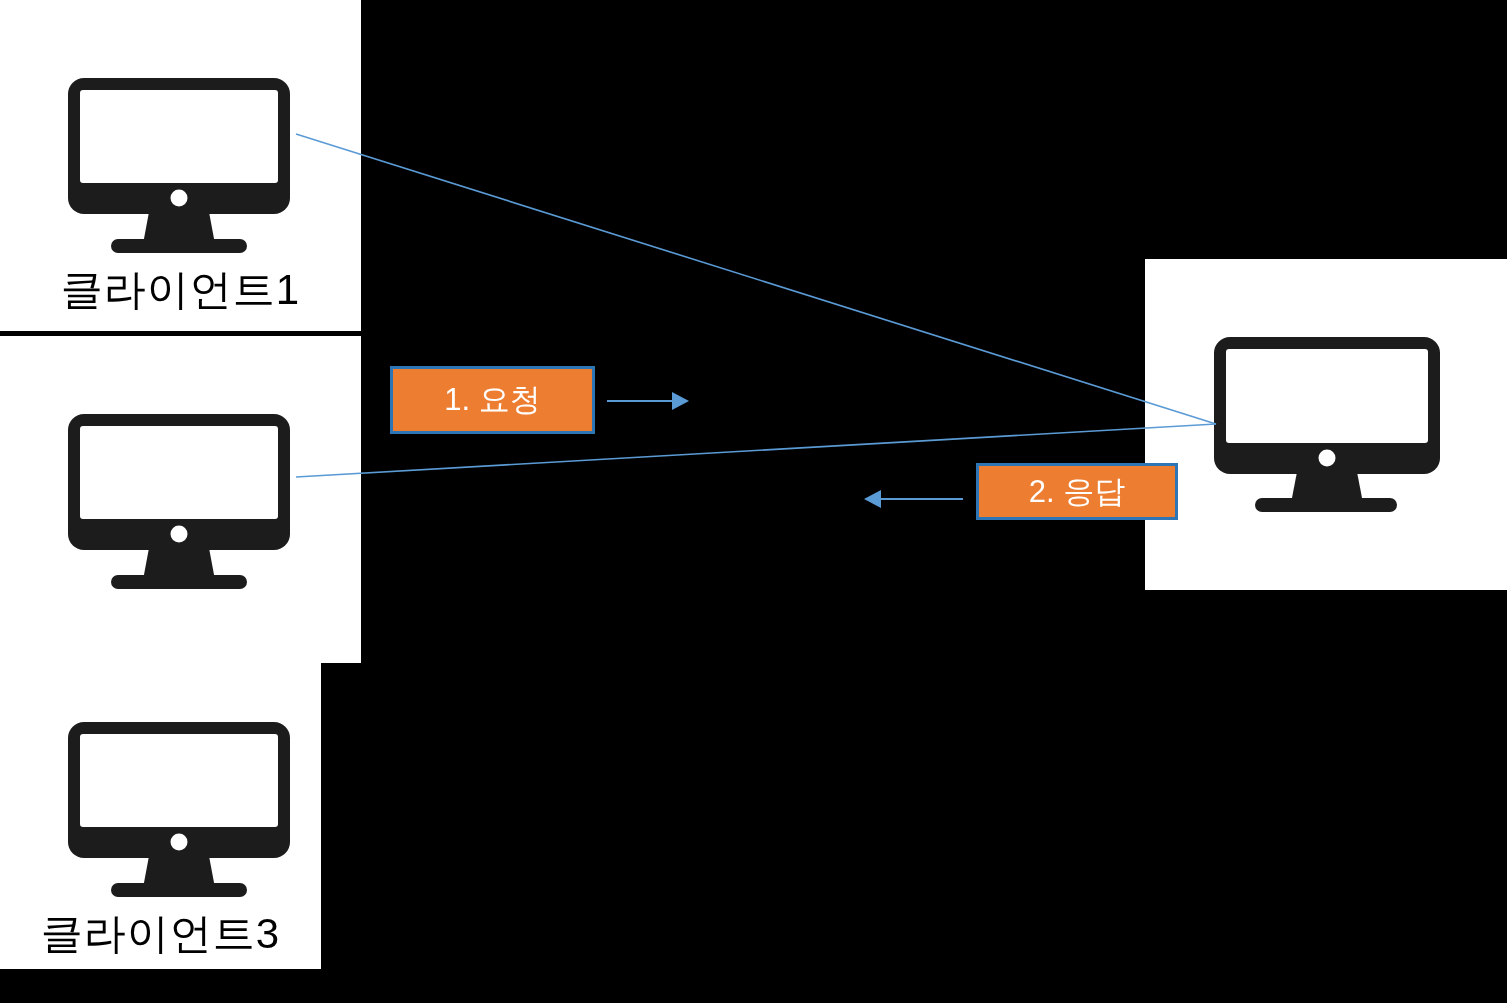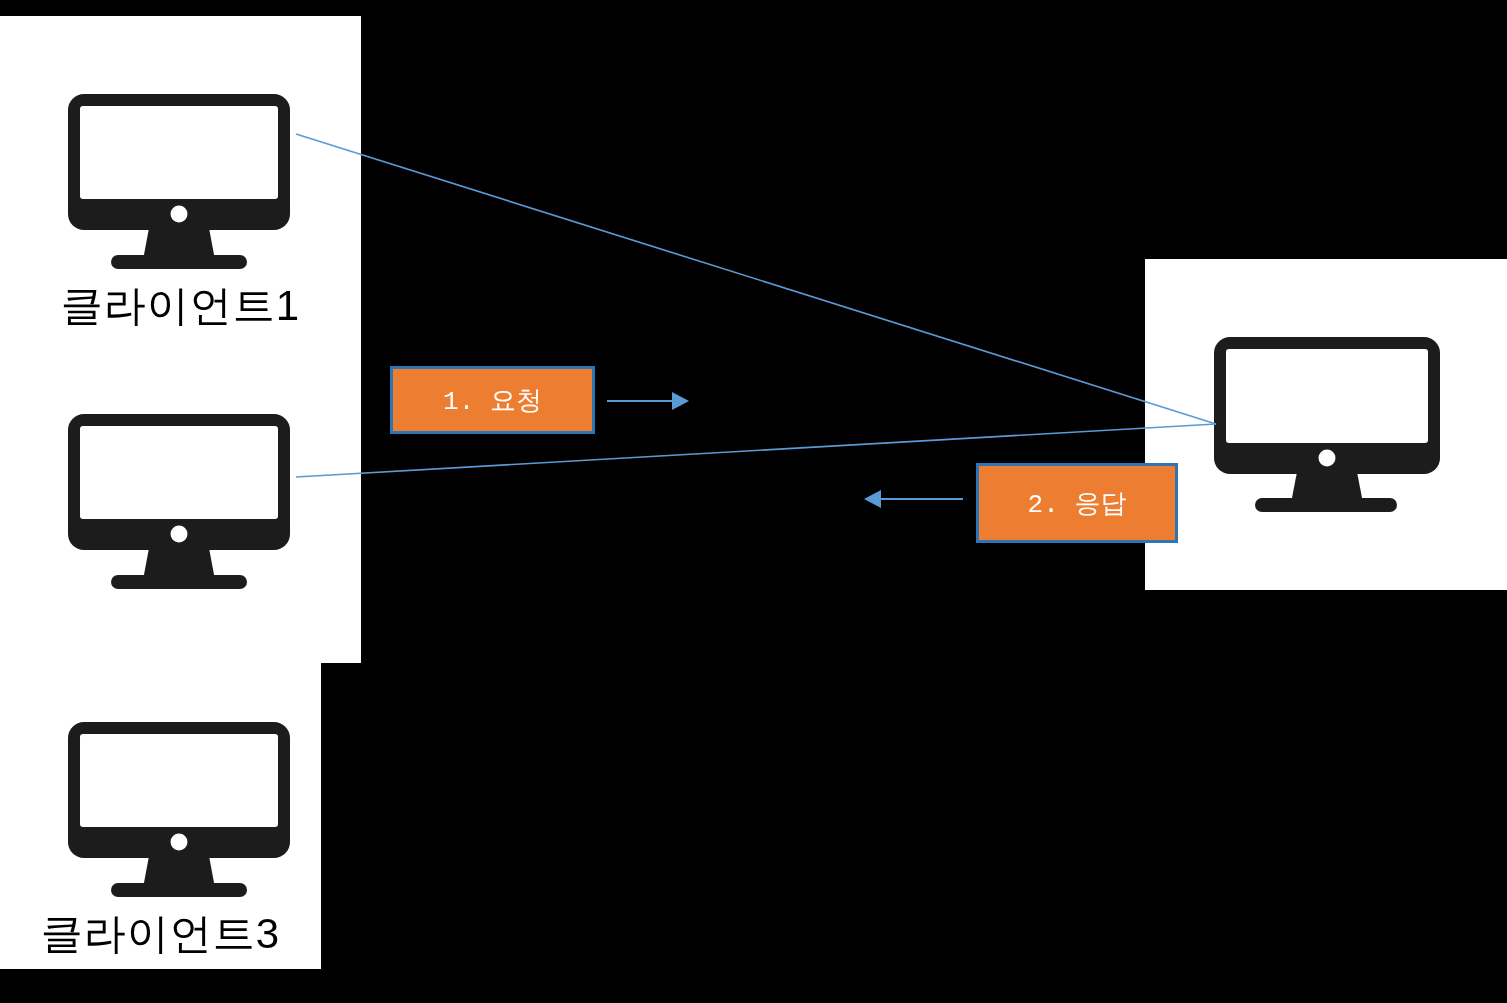--- a/index.html
+++ b/index.html
@@ -32,44 +32,43 @@
   .node .node-label {
     position: absolute;
     left: 0; right: 0;
     top: 262px;
     text-align: center;
     font-size: 42px;
     color: var(--label-text);
     letter-spacing: 1px;
     white-space: nowrap;
   }
-  #client-1 { left: 0; top: 16px;   width: 361px; height: 331px; }
+  #client-1 { left: 0; top: 0;   width: 361px; height: 331px; }
   #client-2 { left: 0; top: 336px; width: 361px; height: 327px; }
   #client-3 { left: 0; top: 644px; width: 321px; height: 325px; }
   #server   { left: 1145px; top: 259px; width: 362px; height: 331px; }
   #server .monitor { left: 69px; }
   #server .node-label { top: 266px; }
 
   .mon-dark { fill: var(--icon); }
 
   .message {
     position: absolute;
     background: var(--message-fill);
     border: 3px solid var(--message-border);
     color: var(--message-text);
     display: flex;
     align-items: center;
     justify-content: center;
-    font-size: 26px;
+    font-size: 31px;
     z-index: 6;
     white-space: nowrap;
-    font-family: Liberation Mono, monospace;
   }
   #msg-request  { left: 390px; top: 366px; width: 205px; height: 68px; }
-  #msg-response { left: 976px; top: 463px; width: 202px; height: 80px; }
+  #msg-response { left: 976px; top: 463px; width: 202px; height: 57px; }
 
   #connector-layer {
     position: absolute;
     left: 0; top: 0;
     width: 1507px; height: 1003px;
     z-index: 5;
     pointer-events: none;
   }
   #connector-layer .wire { stroke: var(--connector); fill: none; }
   #connector-layer .head { fill: var(--connector); stroke: none; }

